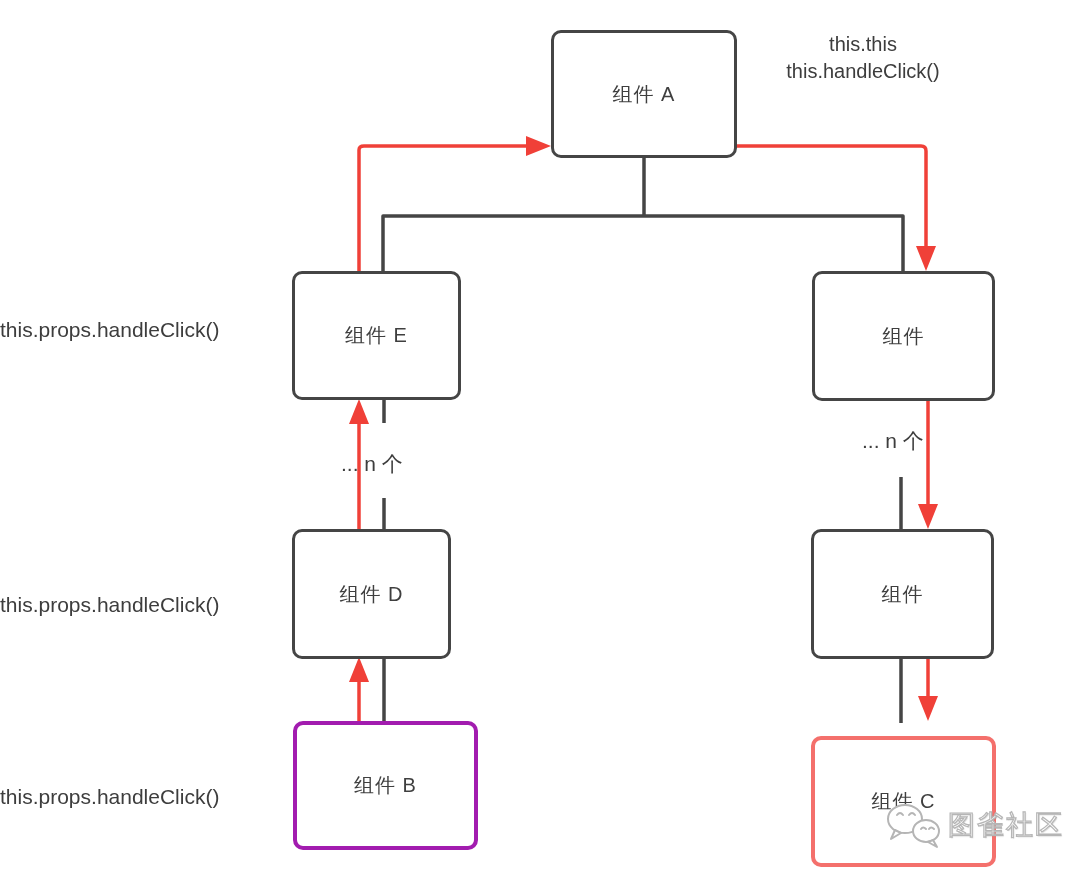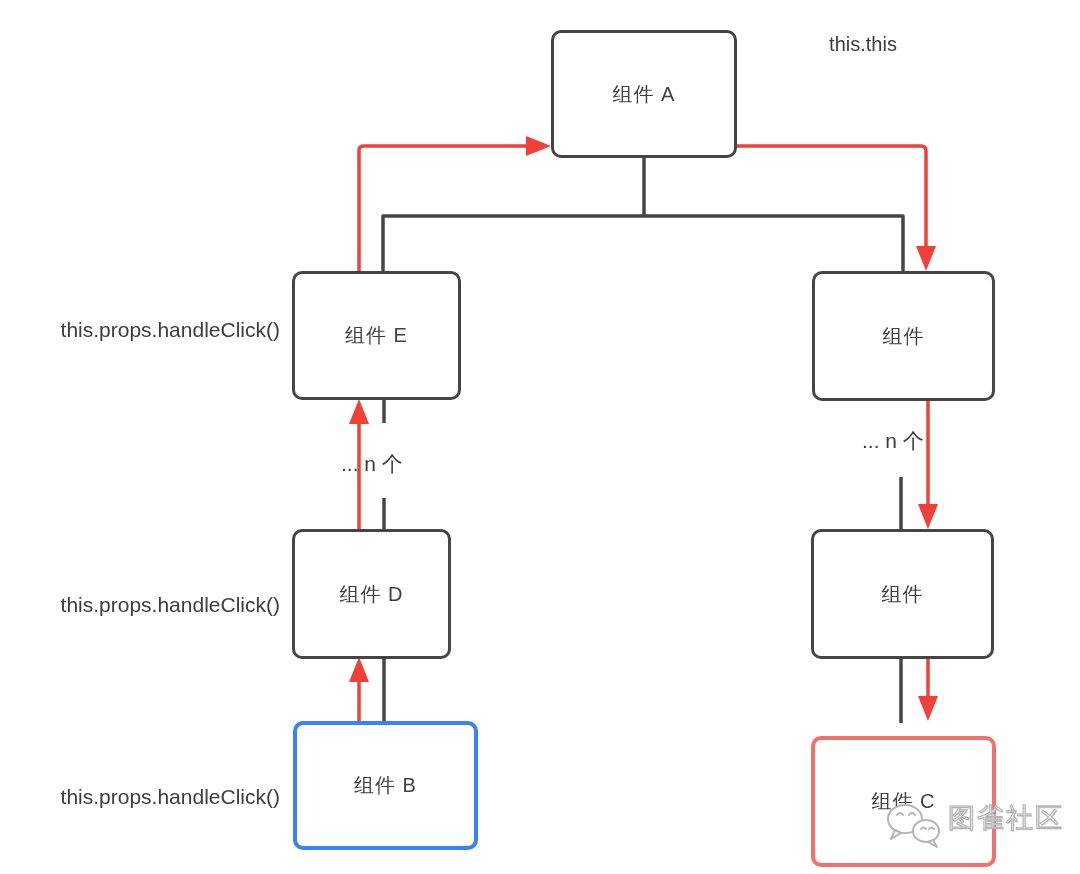--- a/index.html
+++ b/index.html
@@ -17,36 +17,36 @@
     box-sizing:border-box;
     background:#ffffff;
     border:3px solid #454545;
     border-radius:10px;
     display:flex;align-items:center;justify-content:center;
     font-size:20px;
     letter-spacing:1px;
     color:#3f3f3f;
     z-index:2;
   }
-  .node.blue{border:4px solid #3b82f6;}
+  .node.blue{border:4px solid #a21caf;}
   .node.salmon{border:4px solid #f4706c;}
   .anno{
     position:absolute;
     z-index:3;
     font-size:21px;
     color:#3d3d3d;
     white-space:nowrap;
   }
   .anno.center{text-align:center;}
-  .anno.right{text-align:right;}
+  .anno.right{text-align:left;}
   .state-label{line-height:27px;font-size:20px;}
   .watermark{
     position:absolute;
     z-index:4;
-    display:flex;
+    display:flex;align-items:center;
     pointer-events:none;
   }
   .watermark-text{
     font-size:27px;
     letter-spacing:2px;
     color:rgba(255,255,255,0.92);
     -webkit-text-stroke:1.2px #b5b5b5;
     text-shadow:1px 1px 1px rgba(160,160,160,0.45);
     margin-left:6px;
   }
@@ -108,20 +108,21 @@
   <div class="node blue" style="left:293px;top:721px;width:185px;height:129px;">
     <span>组件 B</span>
   </div>
 
   <div class="node salmon" style="left:811px;top:721px;width:185px;height:131px;margin-top:15px;">
     <span>组件 C</span>
   </div>
 
   <div class="anno center state-label" style="left:723px;top:31px;width:280px;">
     <div>this.this</div>
+    <div>this.handleClick()</div>
   </div>
 
   <div class="anno right" style="left:0px;top:318px;width:280px;">this.props.handleClick()</div>
 
   <div class="anno right" style="left:0px;top:593px;width:280px;">this.props.handleClick()</div>
 
   <div class="anno right" style="left:0px;top:785px;width:280px;">this.props.handleClick()</div>
 
   <div class="anno" style="left:341px;top:450px;">... n 个</div>
 

